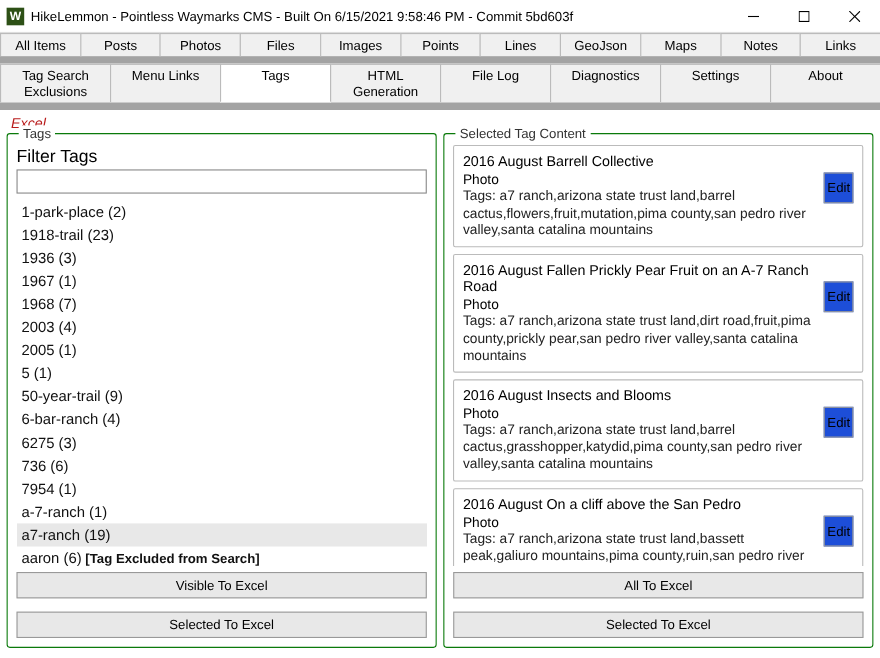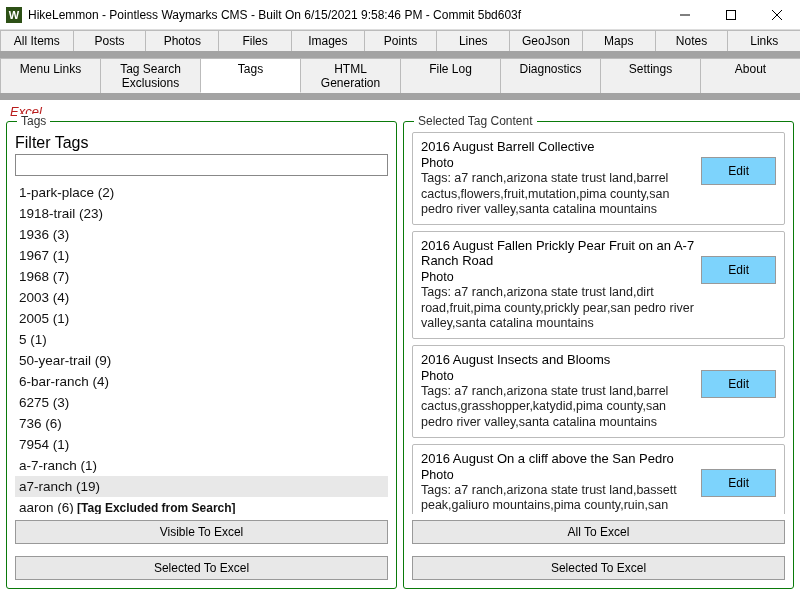--- a/index.html
+++ b/index.html
@@ -37,21 +37,21 @@
 
 .panel-footer { display: flex; gap: 12px; justify-content: center; padding: 6px 0 0; flex-direction: column; }
 .panel-footer button { padding: 4px 24px; font-size: 12px; background: #e8e8e8; border: 1px solid #999; cursor: default; }
 
 .content-list { flex: 1; overflow-y: scroll; }
 .content-card { border: 1px solid #bbb; border-radius: 2px; margin-bottom: 6px; padding: 6px 8px; display: flex; gap: 6px; align-items: flex-start; }
 .content-card .card-body { flex: 1; }
 .content-card .card-title { font-weight: normal; font-size: 13px; margin-bottom: 2px; }
 .content-card .card-type { font-size: 12.5px; margin-bottom: 1px; }
 .content-card .card-tags { font-size: 12.5px; color: #222; line-height: 1.25; }
-.content-card .edit-btn { padding: 6px 26px; background: #7dd3fc; border: 1px solid #999; font-size: 12px; margin-top: 18px; }
+.content-card .edit-btn { padding: 6px 2px; background: #1d4ed8; border: 1px solid #999; font-size: 12px; margin-top: 18px; }
 
 .refresh-row { padding: 4px 6px 6px; }
 .refresh-wrap { border: 1px solid #0a7a0a; border-radius: 3px; padding: 6px; display: flex; justify-content: center; position: relative; }
 .refresh-wrap button { padding: 5px 40px; font-size: 12px; background: #e8e8e8; border: 1px solid #999; }
 </style>
 </head>
 <body>
 
 <div class="titlebar">
   <div class="app-icon">W</div>
@@ -83,22 +83,22 @@
     <div class="tab">Files</div>
     <div class="tab">Images</div>
     <div class="tab">Points</div>
     <div class="tab">Lines</div>
     <div class="tab">GeoJson</div>
     <div class="tab">Maps</div>
     <div class="tab">Notes</div>
     <div class="tab">Links</div>
   </div>
 <div class="tab-row" id="tabrow2">
+    <div class="tab">Tag Search Exclusions</div>
     <div class="tab">Menu Links</div>
-    <div class="tab">Tag Search Exclusions</div>
     <div class="tab active">Tags</div>
     <div class="tab">HTML Generation</div>
     <div class="tab">File Log</div>
     <div class="tab">Diagnostics</div>
     <div class="tab">Settings</div>
     <div class="tab">About</div>
   </div>
 
 <div class="excel-label">Excel</div>
 

